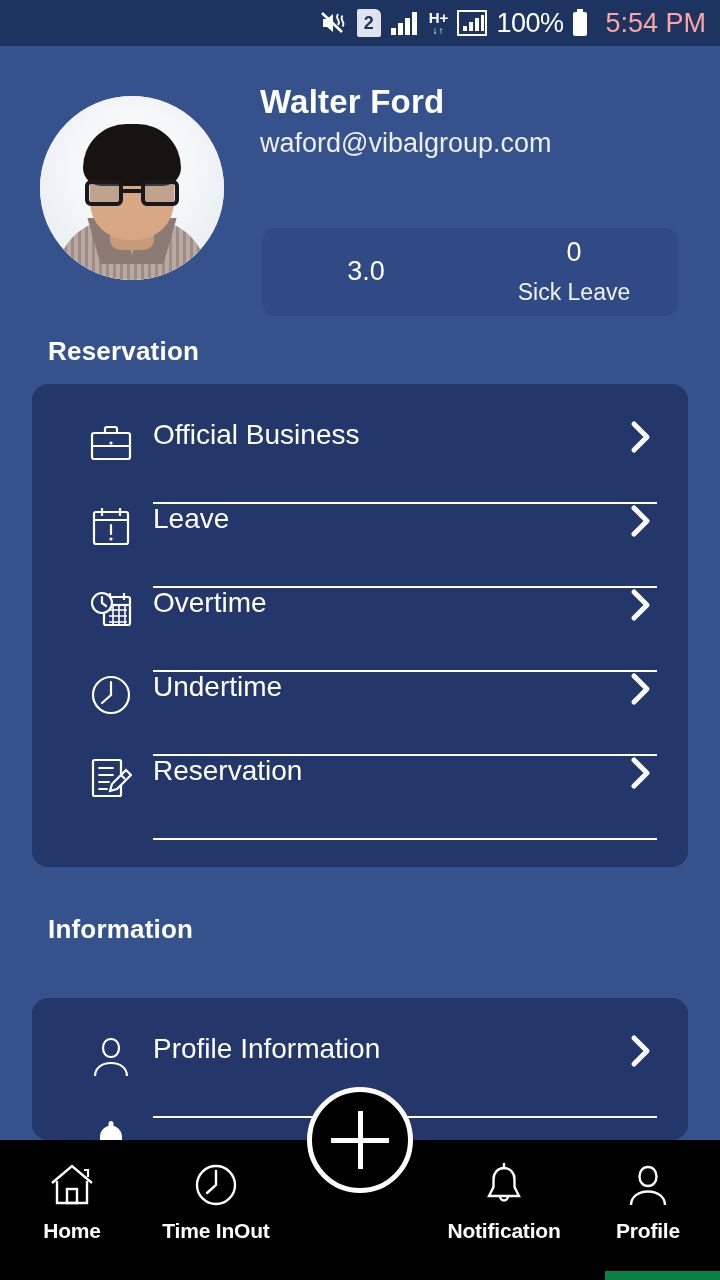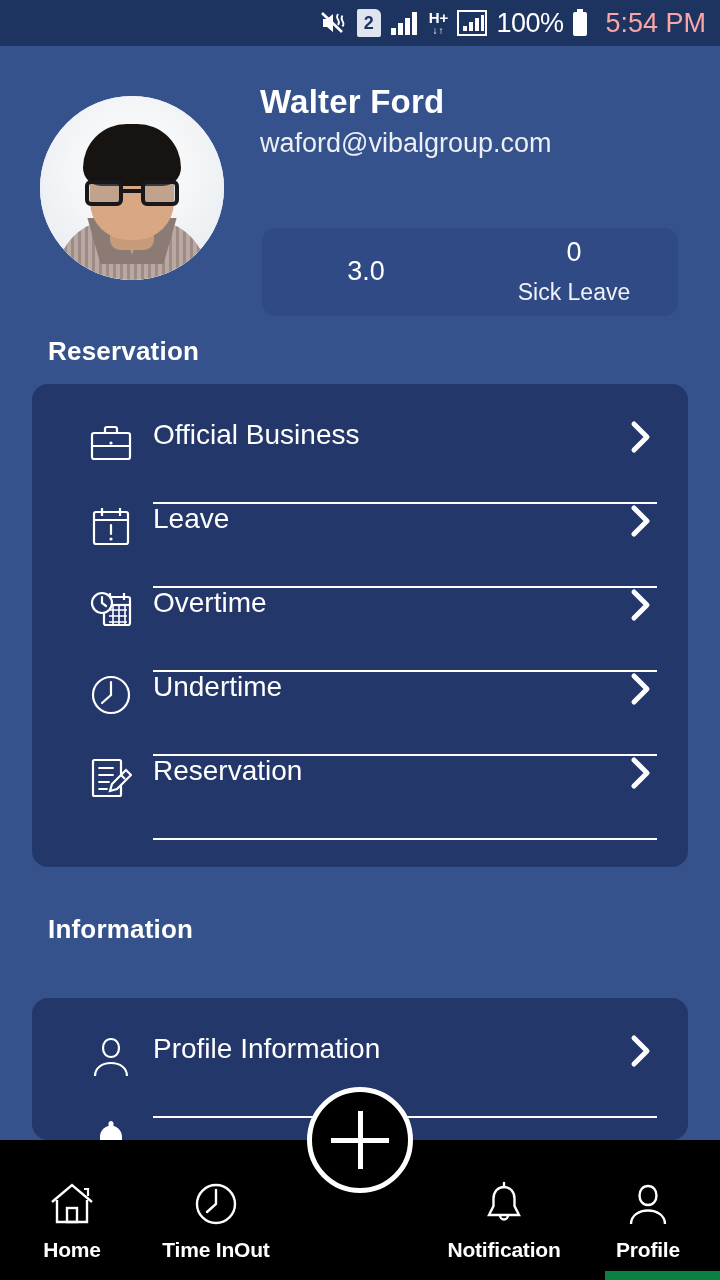--- a/index.html
+++ b/index.html
@@ -256,21 +256,21 @@
   .nav-items {
     position: absolute;
     inset: 0;
     display: flex;
   }
   .nav-item {
     flex: 1;
     display: flex;
     flex-direction: column;
     align-items: center;
-    justify-content: center;
+    justify-content: flex-start;
     padding-top: 19px;
     box-sizing: border-box;
     color: #ffffff;
   }
   .nav-item.spacer { visibility: hidden; }
   .nav-icon { height: 52px; display: flex; align-items: center; justify-content: center; }
   .nav-label {
     margin-top: 8px;
     font-size: 21px;
     color: #ffffff;

